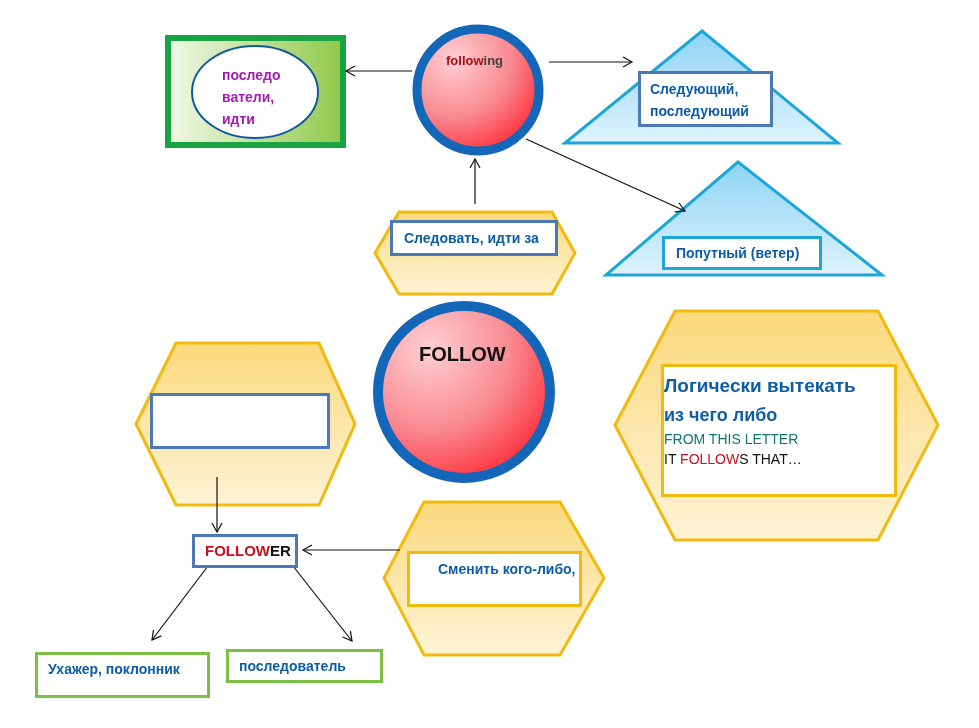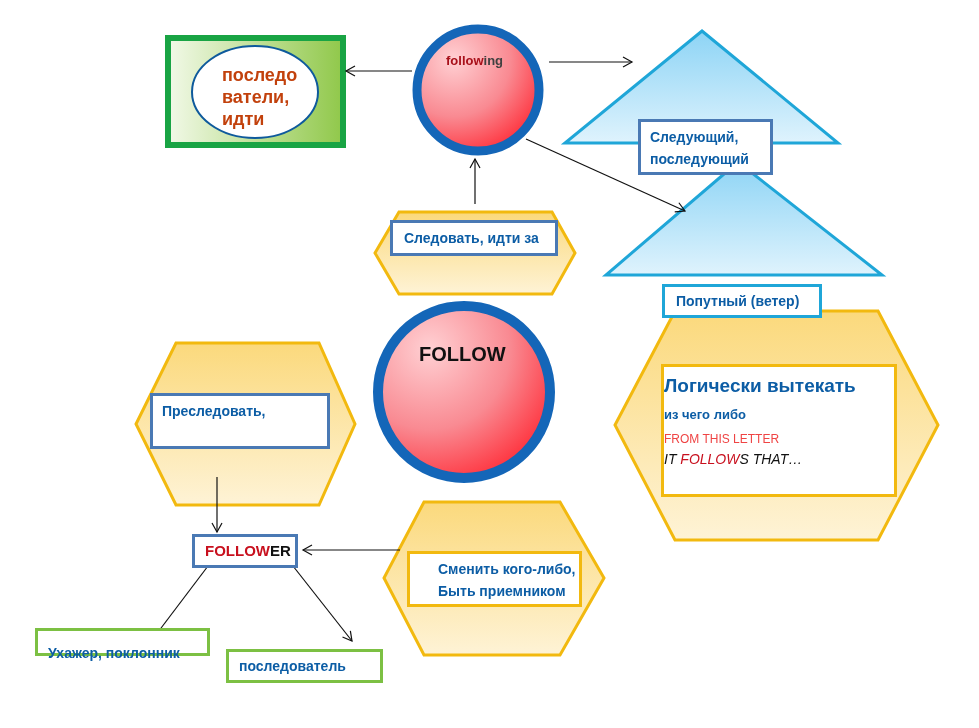--- a/index.html
+++ b/index.html
@@ -64,58 +64,56 @@
   <line x1="412" y1="71" x2="346" y2="71" stroke="#111" stroke-width="1.2" marker-end="url(#arr)"></line>
   <line x1="549" y1="62" x2="632" y2="62" stroke="#111" stroke-width="1.2" marker-end="url(#arr)"></line>
   <line x1="526" y1="139" x2="685" y2="211" stroke="#111" stroke-width="1.2" marker-end="url(#arr)"></line>
   <line x1="475" y1="204" x2="475" y2="159" stroke="#111" stroke-width="1.2" marker-end="url(#arr)"></line>
   <line x1="217" y1="477" x2="217" y2="532" stroke="#111" stroke-width="1.2" marker-end="url(#arr)"></line>
   <line x1="400" y1="550" x2="303" y2="550" stroke="#111" stroke-width="1.2" marker-end="url(#arr)"></line>
   <line x1="208" y1="566" x2="152" y2="640" stroke="#111" stroke-width="1.2" marker-end="url(#arr)"></line>
   <line x1="293" y1="566" x2="352" y2="641" stroke="#111" stroke-width="1.2" marker-end="url(#arr)"></line>
 </svg>
 
-<div class="txt" style="left:222px; top:64px; color:#c2410c; font-size:18px; line-height:22px; white-space:normal;">
+<div class="txt" style="left:222px; top:64px; color:#a21caf; font-size:14px; line-height:22px; white-space:normal;">
   <div>последо</div>
   <div>ватели,</div>
   <div>идти</div>
 </div>
 
 <div class="txt" style="left:446px; top:53px; font-size:13px;">
   <span style="color:#a8101a;">follow</span><span style="color:#404040;">ing</span>
 </div>
 
 <div class="txt" style="left:419px; top:343px; font-size:20px; color:#111;">FOLLOW</div>
 
-<div class="lbl lbl-blue" style="left:638px; top:71px; width:135px; height:56px; padding:4px 0 0 9px;margin-top:48px;">
+<div class="lbl lbl-blue" style="left:638px; top:71px; width:135px; height:56px; padding:4px 0 0 9px;">
   <div>Следующий,</div>
   <div>последующий</div>
 </div>
 
-<div class="lbl lbl-cyan" style="left:662px; top:236px; width:160px; height:34px; padding:3px 0 0 11px;margin-top:48px;">Попутный (ветер)</div>
+<div class="lbl lbl-cyan" style="left:662px; top:236px; width:160px; height:34px; padding:3px 0 0 11px;">Попутный (ветер)</div>
 
 <div class="lbl lbl-blue" style="left:390px; top:220px; width:168px; height:36px; padding:4px 0 0 11px;">Следовать, идти за</div>
 
 <div class="lbl lbl-blue" style="left:150px; top:393px; width:180px; height:56px; padding:4px 0 0 9px;">
-  <div>Преследовать,</div>
 </div>
 
 <div class="lbl lbl-orange" style="left:661px; top:364px; width:236px; height:133px; padding:4px 0 0 0; line-height:20px;">
   <div style="font-size:19px; line-height:30px;">Логически вытекать</div>
-  <div style="font-size:13px; line-height:28px;">из чего либо</div>
-  <div style="font-weight:normal; color:#ef4444; font-size:12px;">FROM THIS LETTER</div>
-  <div style="font-weight:normal; color:#111; font-size:14px;font-style:italic;">
+  <div style="font-size:18px; line-height:28px;">из чего либо</div>
+  <div style="font-weight:normal; color:#0f766e; font-size:14px;">FROM THIS LETTER</div>
+  <div style="font-weight:normal; color:#111; font-size:14px;">
     <span>IT </span><span style="color:#c8101e;">FOLLOW</span><span>S THAT…</span>
   </div>
 </div>
 
 <div class="lbl lbl-blue" style="left:192px; top:534px; width:106px; height:34px; padding:3px 0 4px 10px; font-size:15px;">
   <span style="color:#c8101e;">FOLLOW</span><span style="color:#111;">ER</span>
 </div>
 
 <div class="lbl lbl-orange" style="left:407px; top:551px; width:175px; height:56px; padding:4px 0 0 28px;">
   <div>Сменить кого-либо,</div>
-  <div>Быть приемником</div>
 </div>
 
-<div class="lbl lbl-green" style="left:35px; top:628px; width:175px; height:28px; padding:11px 0 0 10px;">Ухажер, поклонник</div>
+<div class="lbl lbl-green" style="left:35px; top:652px; width:175px; height:46px; padding:3px 0 0 10px;">Ухажер, поклонник</div>
 
 <div class="lbl lbl-green" style="left:226px; top:649px; width:157px; height:34px; padding:3px 1px 0 10px;">последователь</div>
 
 </body></html>

